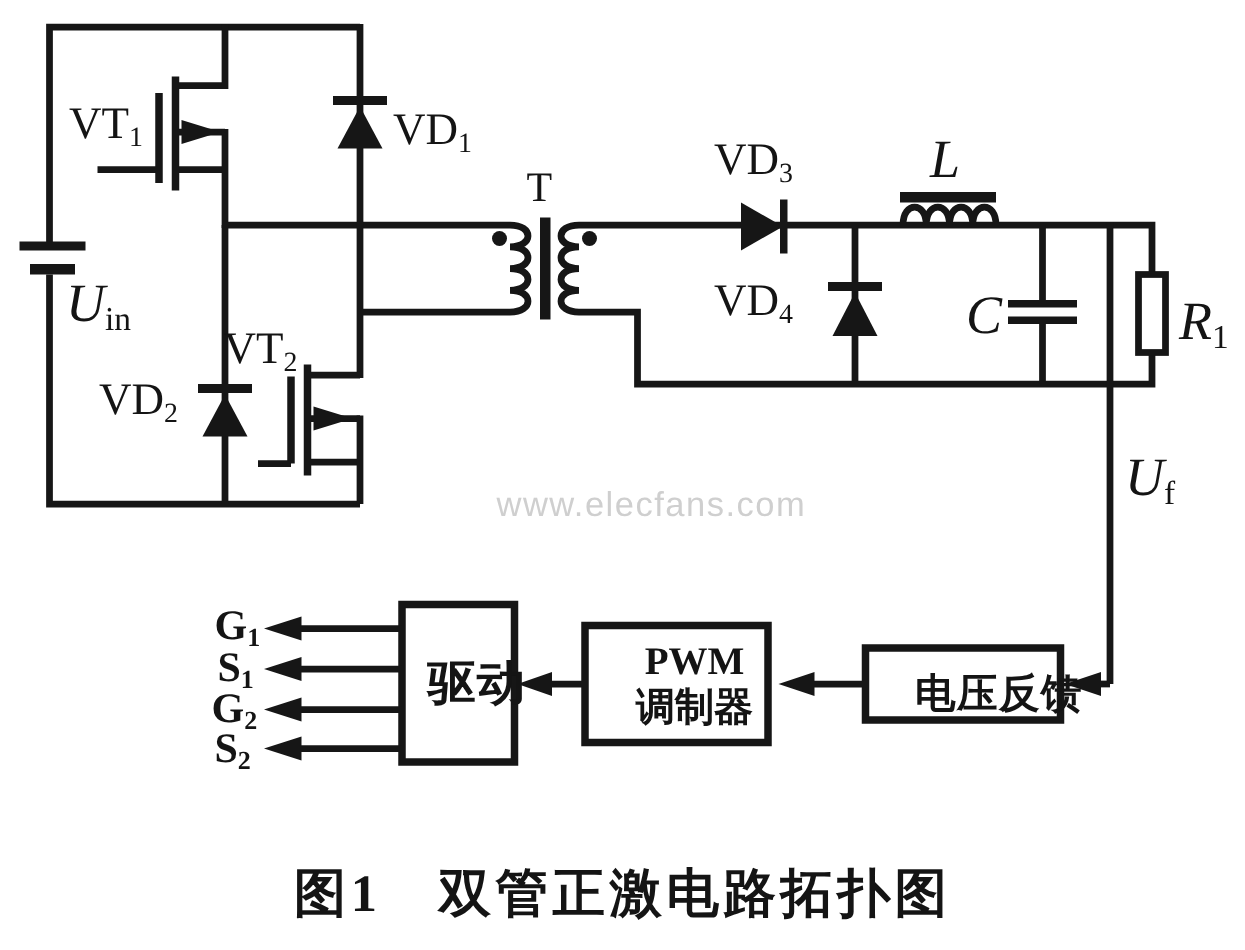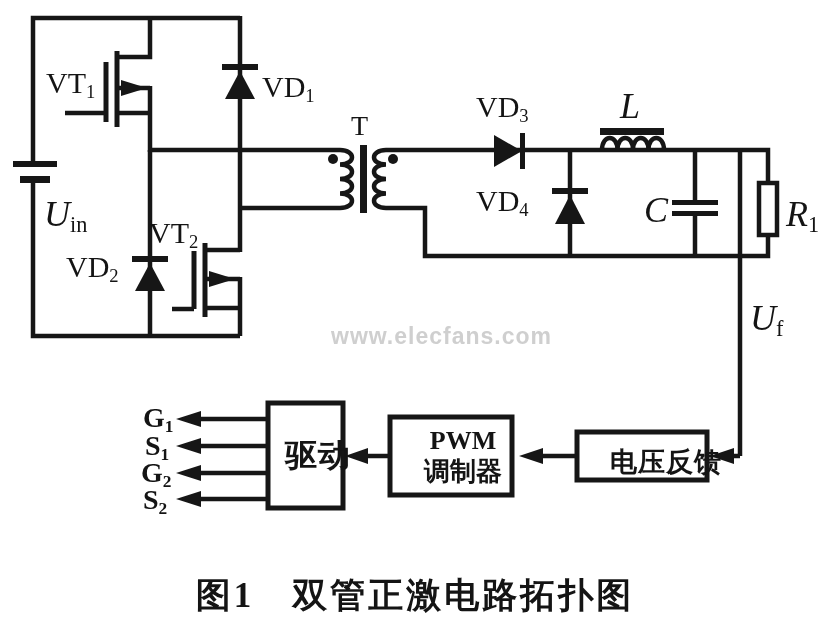--- a/index.html
+++ b/index.html
@@ -12,21 +12,21 @@
   .big{font-size:36px;}
   .pin{font-size:28px;font-weight:bold;}
   .blocktext{position:absolute;display:flex;align-items:center;justify-content:center;
              text-align:center;font-weight:bold;color:#141414;margin-left:12px;}
   .drive-text{left:270px;top:405px;width:72px;height:101px;font-size:32px;letter-spacing:1px;}
   .pwm-text{left:392px;top:420px;width:118px;height:72px;font-size:26px;line-height:1.2;flex-direction:column;}
   .fb-text{left:579px;top:434px;width:126px;height:56px;font-size:27px;letter-spacing:1px;padding-left:12px;}
   .watermark{position:absolute;color:#cfcfcf;text-shadow:1px 1px 0 #ffffff;font-weight:bold;}
   .wm1{left:314px;top:284px;font-size:34px;letter-spacing:4px;font-style:italic;}
   .wm2{left:331px;top:323px;font-size:23px;font-family:"Liberation Sans","DejaVu Sans",sans-serif;
-       font-weight:bold;letter-spacing:1px;}
+       font-weight:normal;letter-spacing:1px;}
   .caption{position:absolute;left:0;top:572px;width:830px;text-align:center;
            font-size:35px;font-weight:bold;color:#141414;letter-spacing:3px;}
   .caption .gap{display:inline-block;width:38px;}
 </style>
 </head>
 <body>
 
 <div id="canvas">
 
 <svg width="830" height="633" viewBox="0 0 830 633" stroke="#161616" stroke-width="4.5" fill="none" stroke-linecap="butt">
@@ -143,21 +143,21 @@
     <polygon points="176,473 201,465 201,481" fill="#161616" stroke="none"></polygon>
     <line x1="268" y1="499" x2="199" y2="499"></line>
     <polygon points="176,499 201,491 201,507" fill="#161616" stroke="none"></polygon>
   </g>
 </svg>
 
 <div class="watermark wm2">www.elecfans.com</div>
 
 <span class="lbl" style="left:46px;top:68px"><span>VT</span><sub>1</sub></span>
 <span class="lbl" style="left:262px;top:72px"><span>VD</span><sub>1</sub></span>
-<span class="lbl big" style="left:44px;top:196px"><span class="it">U</span><sub>in</sub></span>
+<span class="lbl big" style="left:44px;top:184px"><span class="it">U</span><sub>in</sub></span>
 <span class="lbl" style="left:149px;top:218px"><span>VT</span><sub>2</sub></span>
 <span class="lbl" style="left:66px;top:252px"><span>VD</span><sub>2</sub></span>
 <span class="lbl" style="left:351px;top:112px;font-size:28px"><span>T</span></span>
 <span class="lbl" style="left:476px;top:92px"><span>VD</span><sub>3</sub></span>
 <span class="lbl big it" style="left:620px;top:88px"><span>L</span></span>
 <span class="lbl" style="left:476px;top:186px"><span>VD</span><sub>4</sub></span>
 <span class="lbl big it" style="left:644px;top:192px"><span>C</span></span>
 <span class="lbl big" style="left:786px;top:196px"><span class="it">R</span><sub>1</sub></span>
 <span class="lbl big" style="left:750px;top:300px"><span class="it">U</span><sub>f</sub></span>
 

